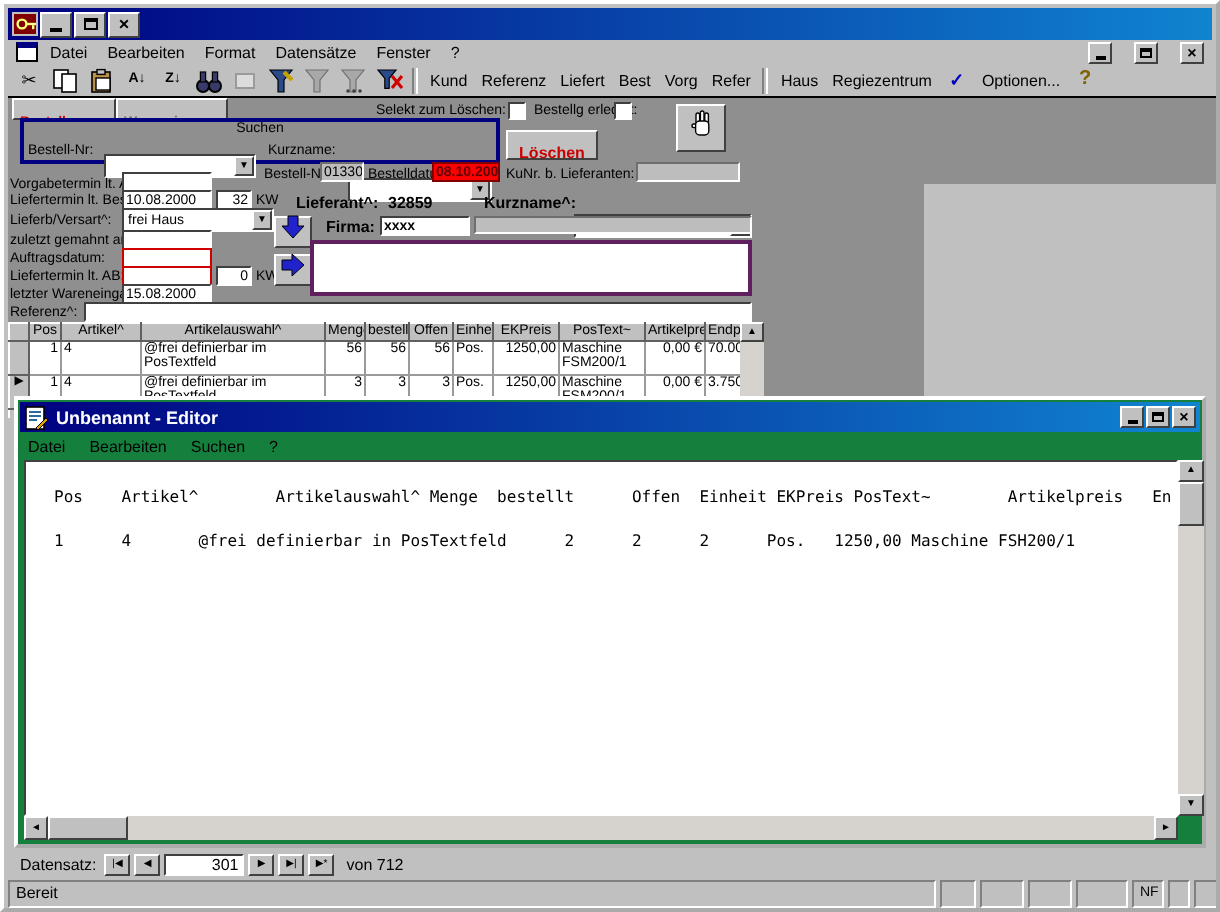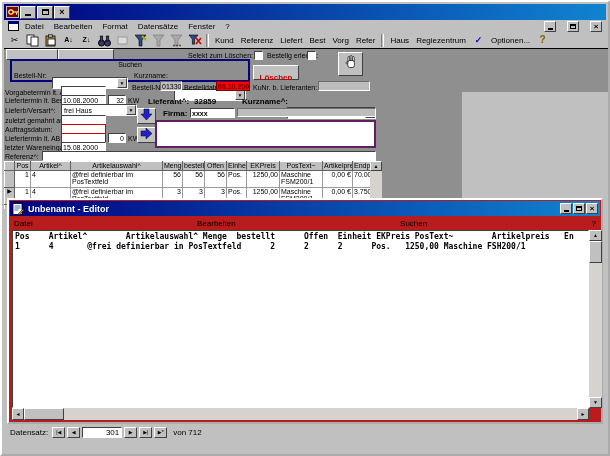--- a/index.html
+++ b/index.html
@@ -12,21 +12,21 @@
   .sunken{background:#fff;border:1px solid;border-color:#404040 #ffffff #ffffff #404040;}
   .sunkg{background:#bdbdbd;border:1px solid;border-color:#6e6e6e #ffffff #ffffff #6e6e6e;}
   .lbl{font-size:7px;white-space:nowrap;line-height:9px;}
   .b{font-weight:bold;}
   .titlebar{background:linear-gradient(90deg,#000080,#1084d0);color:#fff;display:flex;align-items:center;padding:0 2px;}
   .ttl{font-size:10px;font-weight:bold;white-space:nowrap;margin-left:4px;flex:1;}
   .wbtn{width:16px;height:13px;display:flex;align-items:center;justify-content:center;margin-left:1px;font-size:9px;line-height:9px;font-weight:bold;color:#000;}
   .wbtn-s{width:12px;height:11px;font-size:8px;}
   .g-min{width:6px;height:2px;background:#000;margin-top:6px;}
   .g-rst{width:7px;height:6px;border:1px solid #000;border-top:2px solid #000;}
-  .menubar{display:flex;align-items:center;gap:10px;padding:0 4px;font-size:8px;justify-content:space-between;}
+  .menubar{display:flex;align-items:center;gap:10px;padding:0 4px;font-size:8px;}
   .mi{white-space:nowrap;}
   .toolbar{display:flex;align-items:center;padding:0 2px;gap:1px;font-size:8px;}
   .tbi{width:17px;height:14px;display:flex;align-items:center;justify-content:center;font-size:9px;line-height:10px;}
   .tbi .tiny{font-size:7px;font-weight:bold;}
   .tsep{width:3px;height:13px;border-left:1px solid #808080;border-right:1px solid #fff;margin:0 2px;}
   .tbt{padding:1px 3px;white-space:nowrap;}
   .combo{position:relative;background:#fff;border:1px solid;border-color:#404040 #fff #fff #404040;font-size:7px;line-height:9px;padding:1px 12px 0 2px;overflow:hidden;white-space:nowrap;}
   .combo .arr{position:absolute;right:0;top:0;bottom:0;width:10px;background:#c0c0c0;border:1px solid;border-color:#fff #404040 #404040 #fff;font-size:5px;line-height:9px;text-align:center;}
   .chk{width:9px;height:9px;background:#fff;border:1px solid;border-color:#404040 #fff #fff #404040;}
   .fld{font-size:7px;line-height:9px;padding:0 1px;overflow:hidden;white-space:nowrap;}
@@ -34,21 +34,21 @@
   .tbl{border-collapse:collapse;table-layout:fixed;background:#fff;font-size:7px;}
   .tbl td,.tbl th{border:1px solid #9a9a9a;padding:0 1px;overflow:hidden;vertical-align:top;line-height:7px;}
   .tbl th{background:#c0c0c0;border-color:#fff #606060 #606060 #fff;font-weight:normal;text-align:center;white-space:nowrap;height:9px;line-height:8px;}
   .tbl td.sel{background:#c0c0c0;border-color:#fff #606060 #606060 #fff;text-align:center;font-size:6px;}
   .num{text-align:right;}
   .sbv{background:#d6d3ce;display:flex;flex-direction:column;justify-content:space-between;align-items:stretch;}
   .sbh{background:#d6d3ce;display:flex;justify-content:space-between;}
   .sbtn{background:#c0c0c0;border:1px solid;border-color:#fff #404040 #404040 #fff;font-size:5px;line-height:9px;text-align:center;color:#000;}
   .sp{border:1px solid;border-color:#808080 #fff #fff #808080;font-size:8px;line-height:11px;padding:0 3px;overflow:hidden;white-space:nowrap;}
   .nbtn{width:13px;height:11px;background:#c0c0c0;border:1px solid;border-color:#fff #404040 #404040 #fff;font-size:5px;line-height:9px;text-align:center;padding:0;}
-  .ed-pre{margin:0;font-family:"DejaVu Sans Mono",monospace;font-size:8px;line-height:10px;font-weight:bold;white-space:pre;}
+  .ed-pre{margin:12px;font-family:"DejaVu Sans Mono",monospace;font-size:8px;line-height:10px;font-weight:normal;white-space:pre;text-align:right;}
 </style>
 </head>
 <body>
 
 <div class="screen">
 
   <div class="a titlebar" style="left:2px;top:2px;width:602px;height:16px;">
     <span style="display:inline-flex;">
       <svg width="13" height="12">
           <rect x="0" y="0" width="13" height="12" fill="#c0c0c0"></rect>
@@ -349,21 +349,21 @@
         </tr>
       </tbody>
         </table>
       <div class="a sbv" style="left:366px;top:0;width:12px;height:48px;">
         <span class="sbtn" style="height:10px;">▲</span>
         <span class="sbtn" style="height:10px;">▼</span>
       </div>
     </div>
   </div>
 
-  <div class="a" style="left:5px;top:196px;width:596px;height:226px;background:#b91c1c;border:2px outset #fff;">
+  <div class="a" style="left:5px;top:196px;width:596px;height:226px;background:#15803d;border:2px outset #fff;">
     <div class="a titlebar" style="left:1px;top:1px;width:590px;height:15px;">
       <span style="display:inline-flex;">
         <svg width="12" height="12">
             <rect x="1" y="0.5" width="9" height="11" fill="#fff" stroke="#000" stroke-width="0.8"></rect>
             <path d="M2.5 3h6M2.5 5h6M2.5 7h4" stroke="#2a6aa0" stroke-width="0.9"></path>
             <path d="M6 11L11 6l1 1-5 5z" fill="#e0a000" stroke="#000" stroke-width="0.5"></path>
           </svg>
       </span>
       <span class="ttl" style="font-size:9px;">Unbenannt - Editor</span>
       <span class="wbtn wbtn-s raised">
@@ -402,14 +402,24 @@
     <span class="lbl" style="font-size:8px;margin-right:2px;">Datensatz:</span>
     <span class="nbtn">|◀</span>
     <span class="nbtn">◀</span>
     <span class="sunken" style="width:40px;height:11px;font-size:8px;line-height:9px;text-align:right;padding-right:2px;">301</span>
     <span class="nbtn">▶</span>
     <span class="nbtn">▶|</span>
     <span class="nbtn">▶*</span>
     <span class="lbl" style="font-size:8px;margin-left:4px;">von 712</span>
   </div>
 
+  <div class="a" style="left:2px;top:438px;width:606px;height:14px;display:flex;gap:2px;">
+    <span class="sp" style="width:464px;">Bereit</span>
+    <span class="sp" style="width:18px;"></span>
+    <span class="sp" style="width:22px;"></span>
+    <span class="sp" style="width:22px;"></span>
+    <span class="sp" style="width:26px;"></span>
+    <span class="sp" style="width:16px;font-size:7px;">NF</span>
+    <span class="sp" style="width:11px;"></span>
+    <span class="sp" style="flex:1;"></span>
+  </div>
 
 </div>
 
 </body></html>

